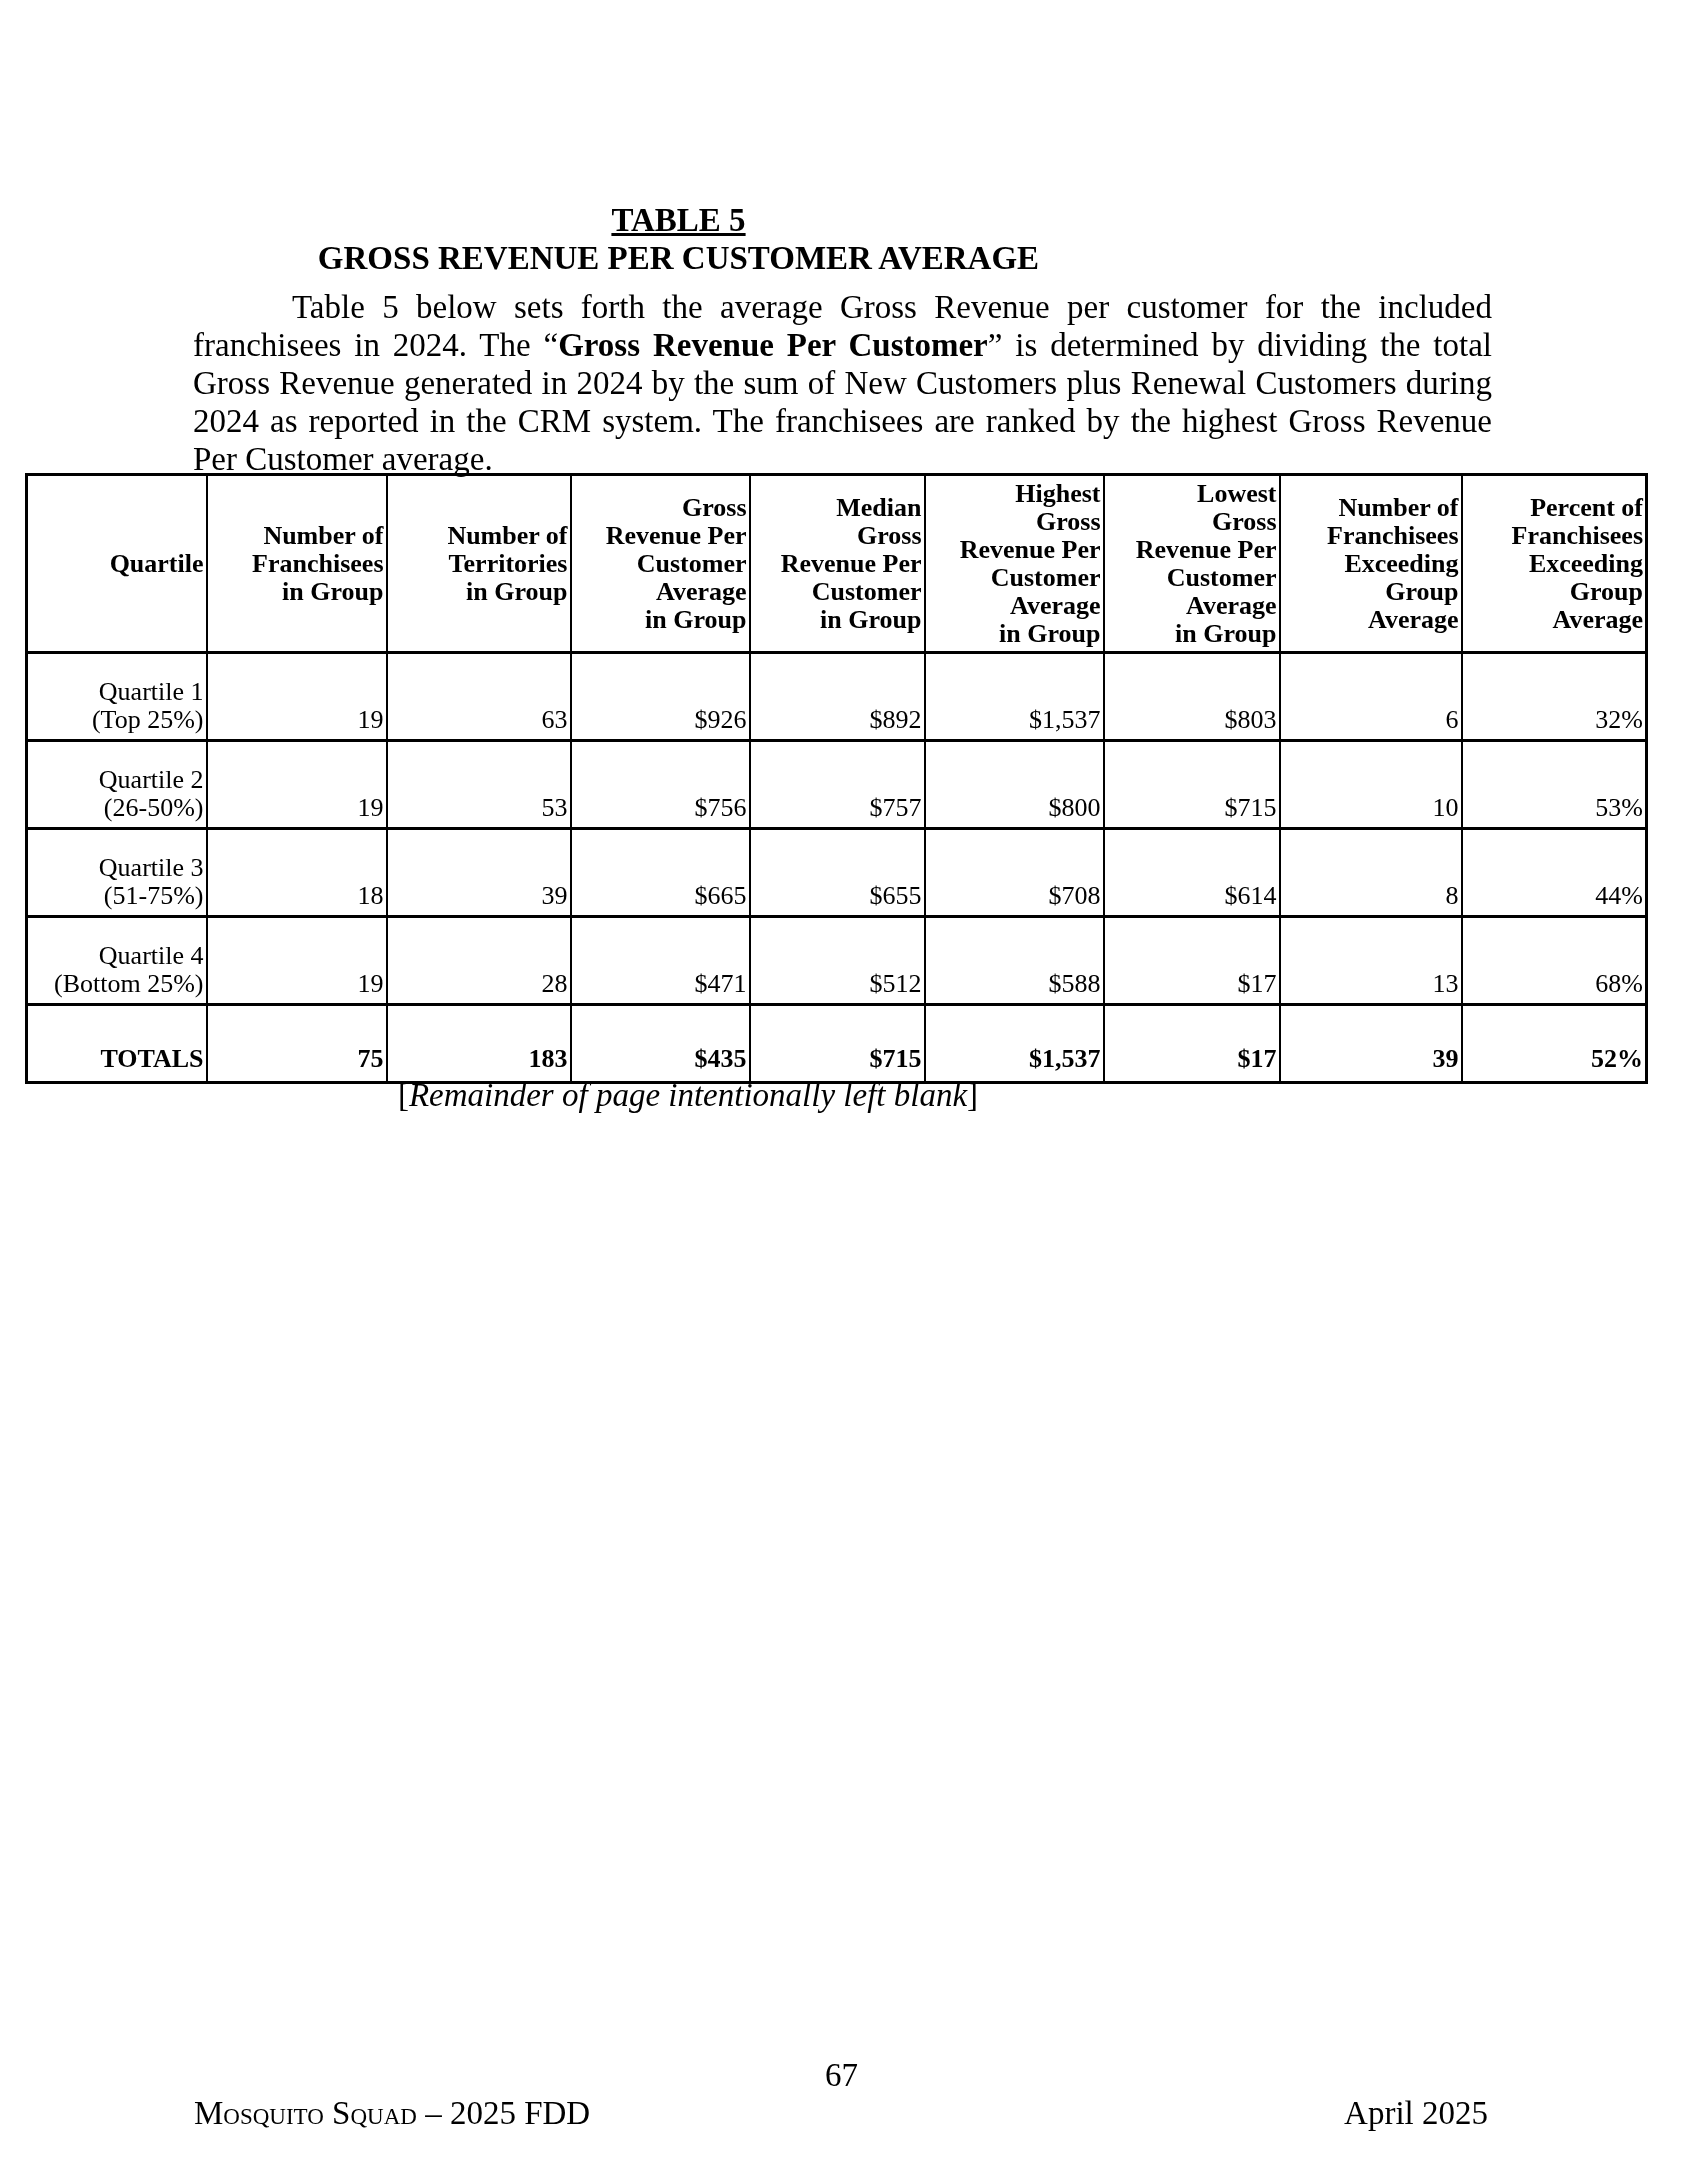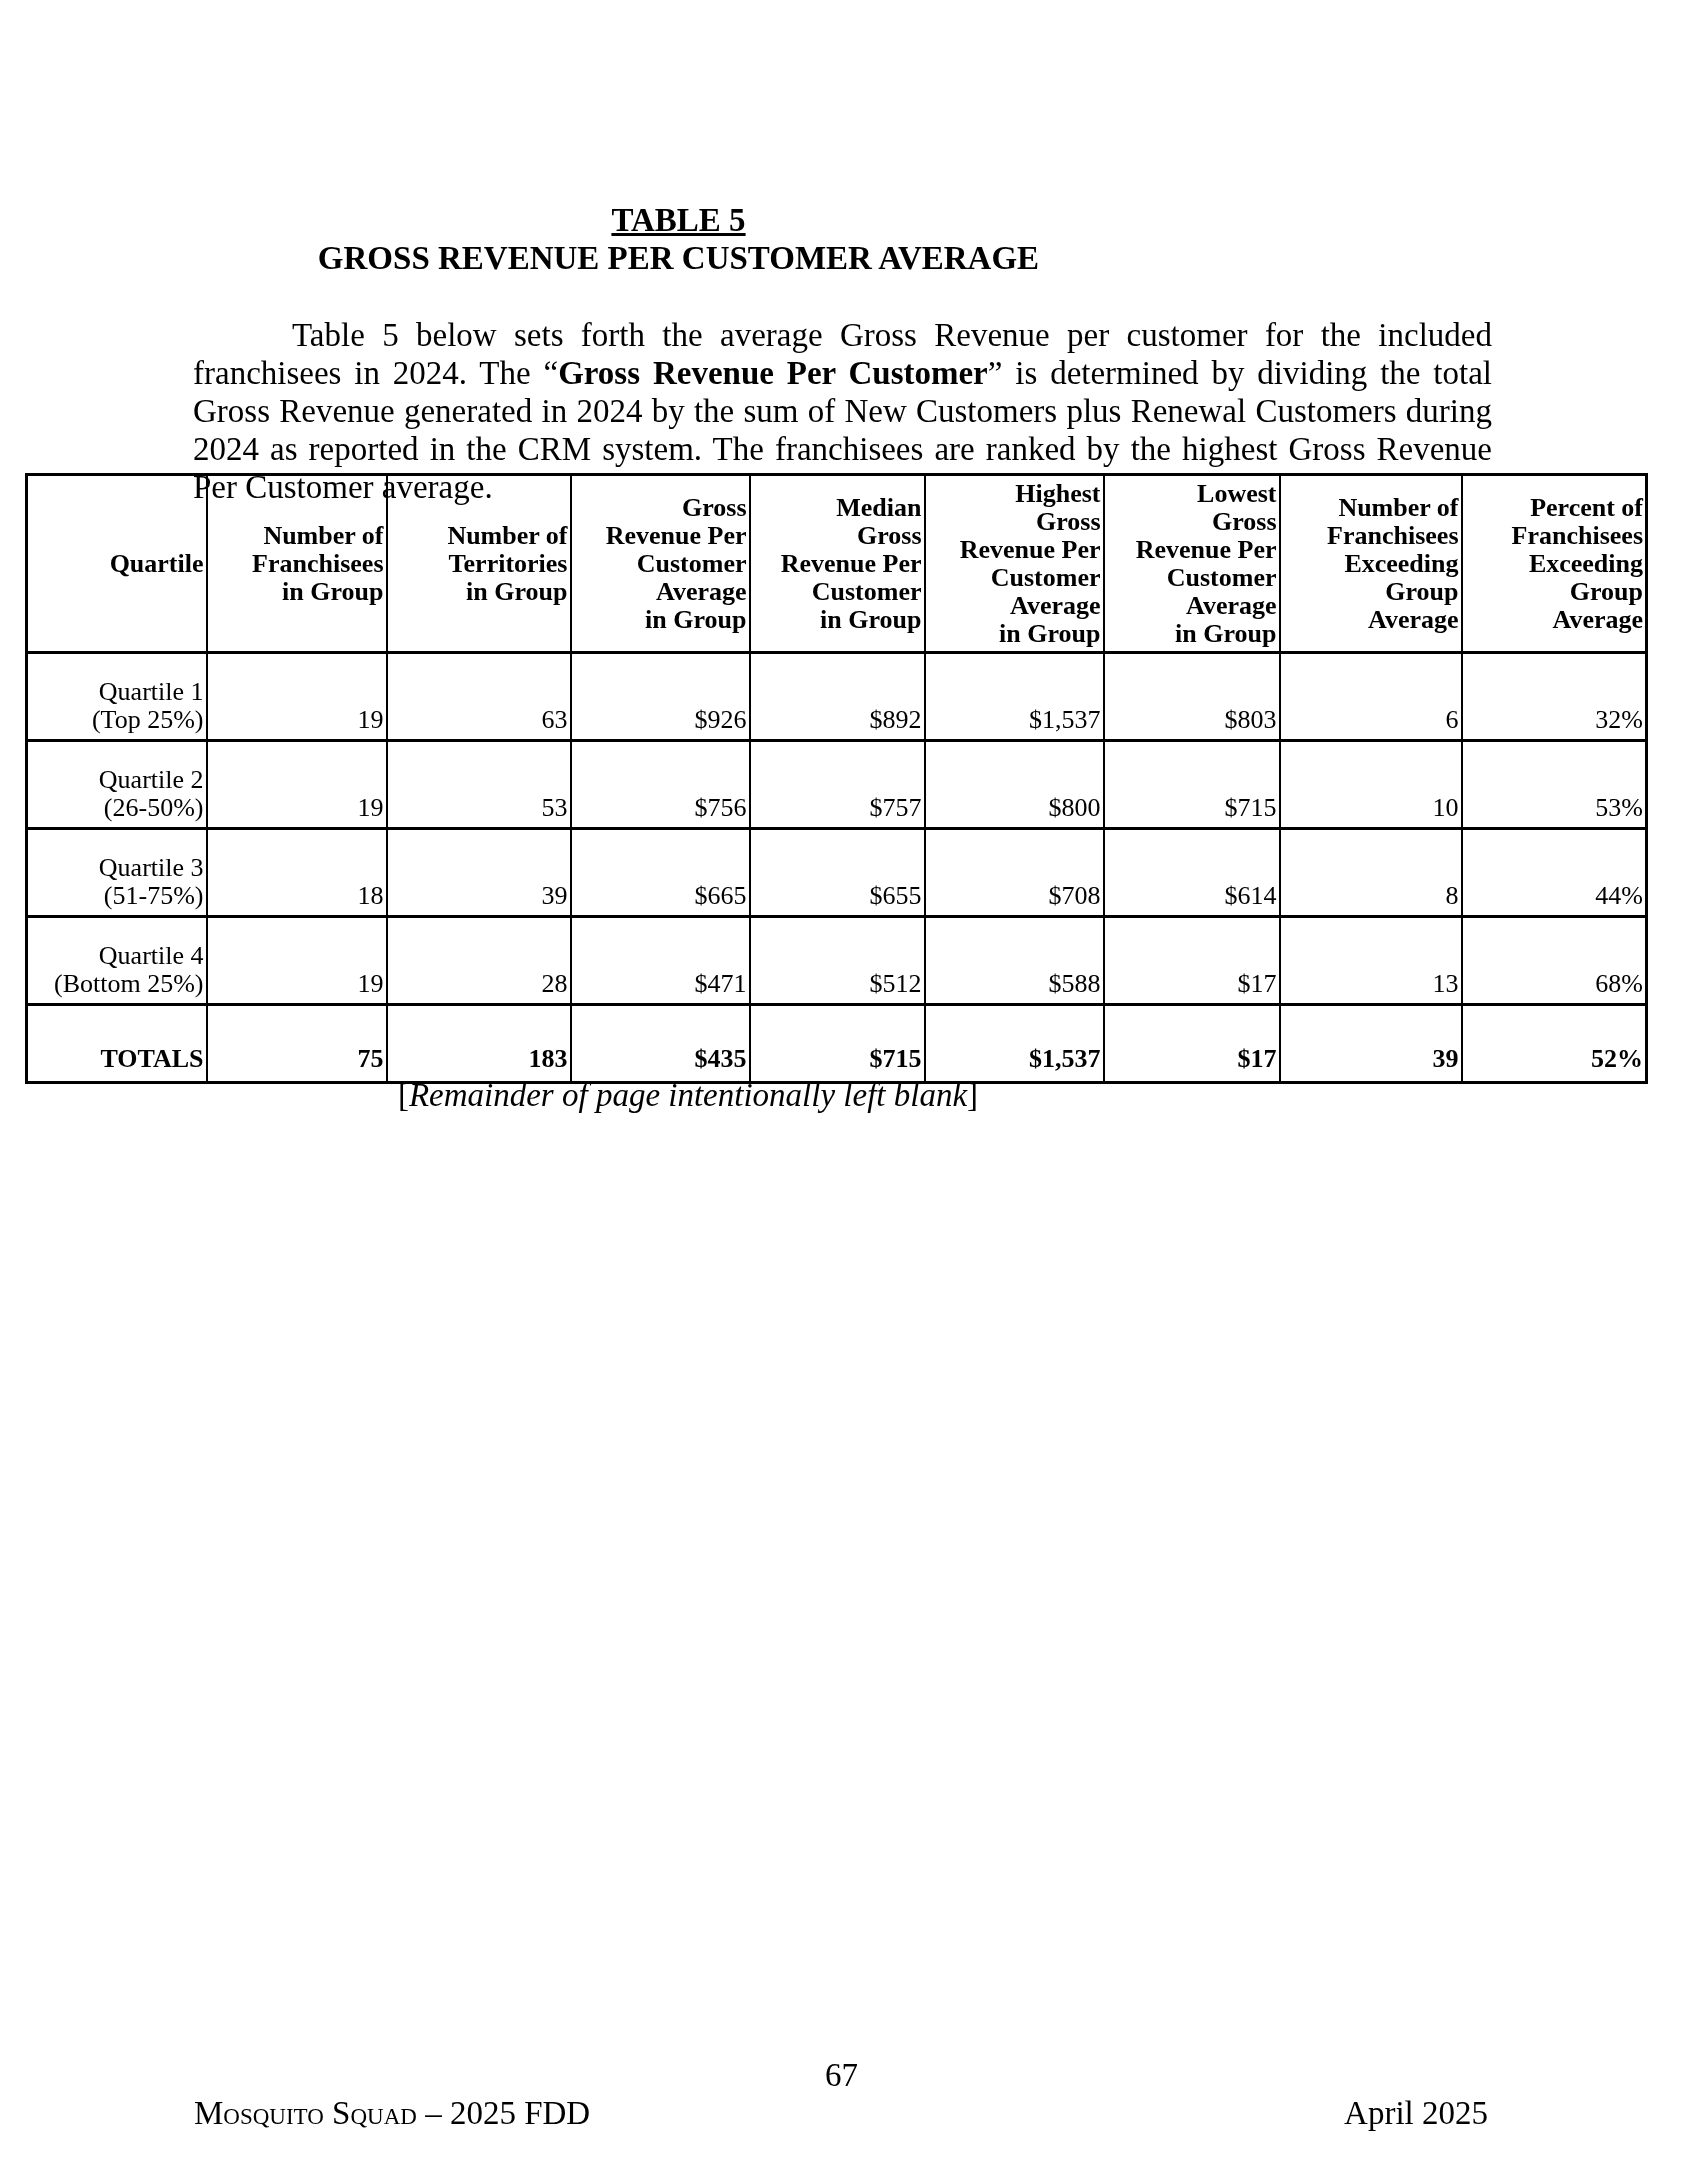--- a/index.html
+++ b/index.html
@@ -13,21 +13,21 @@
   .page-title {
     position: absolute;
     left: 0; top: 201px; width: 1357px;
     text-align: center;
     font-size: 33px; line-height: 38px;
     font-weight: bold;
   }
   .page-title .t1 { text-decoration: underline; }
   .intro {
     position: absolute;
-    left: 193px; top: 316px; width: 1299px;
+    left: 193px; top: 288px; width: 1299px;
     font-size: 33px; line-height: 38px;
     text-align: justify;
     text-indent: 99px;
   }
   .intro b { font-weight: bold; }
   table.fdd-table {
     position: absolute;
     left: 25px; top: 473px;
     border-collapse: collapse;
     table-layout: fixed;

